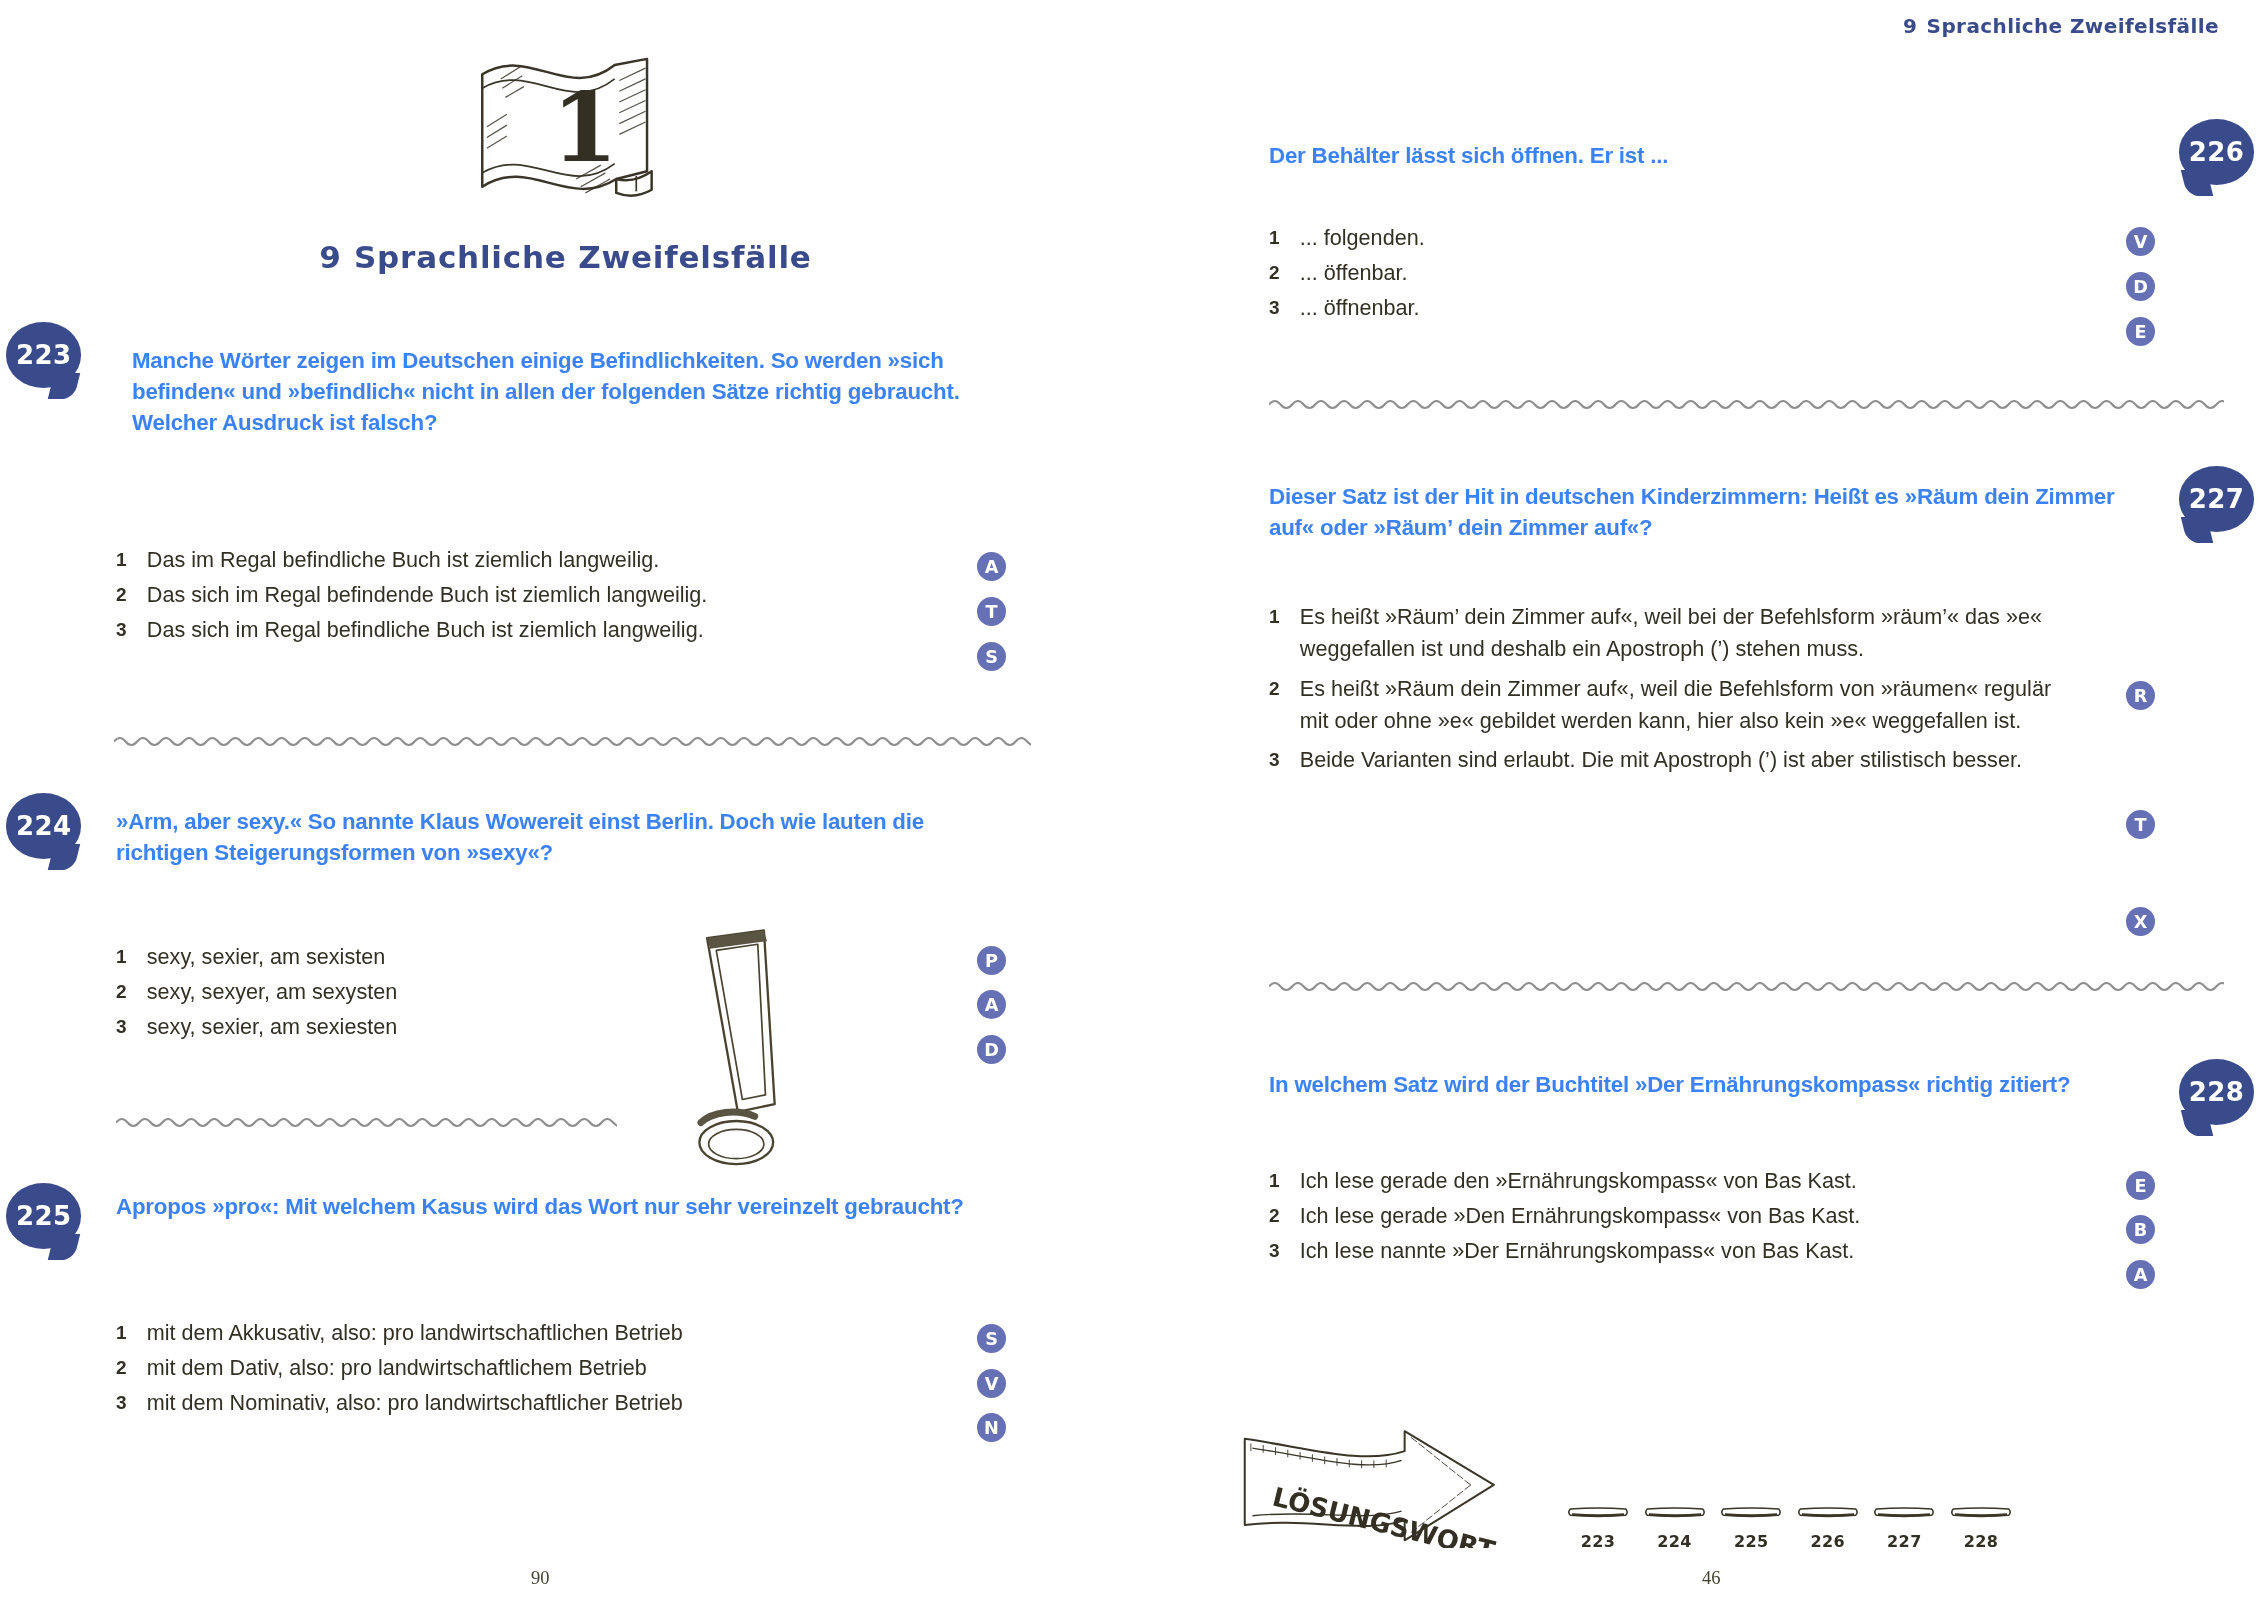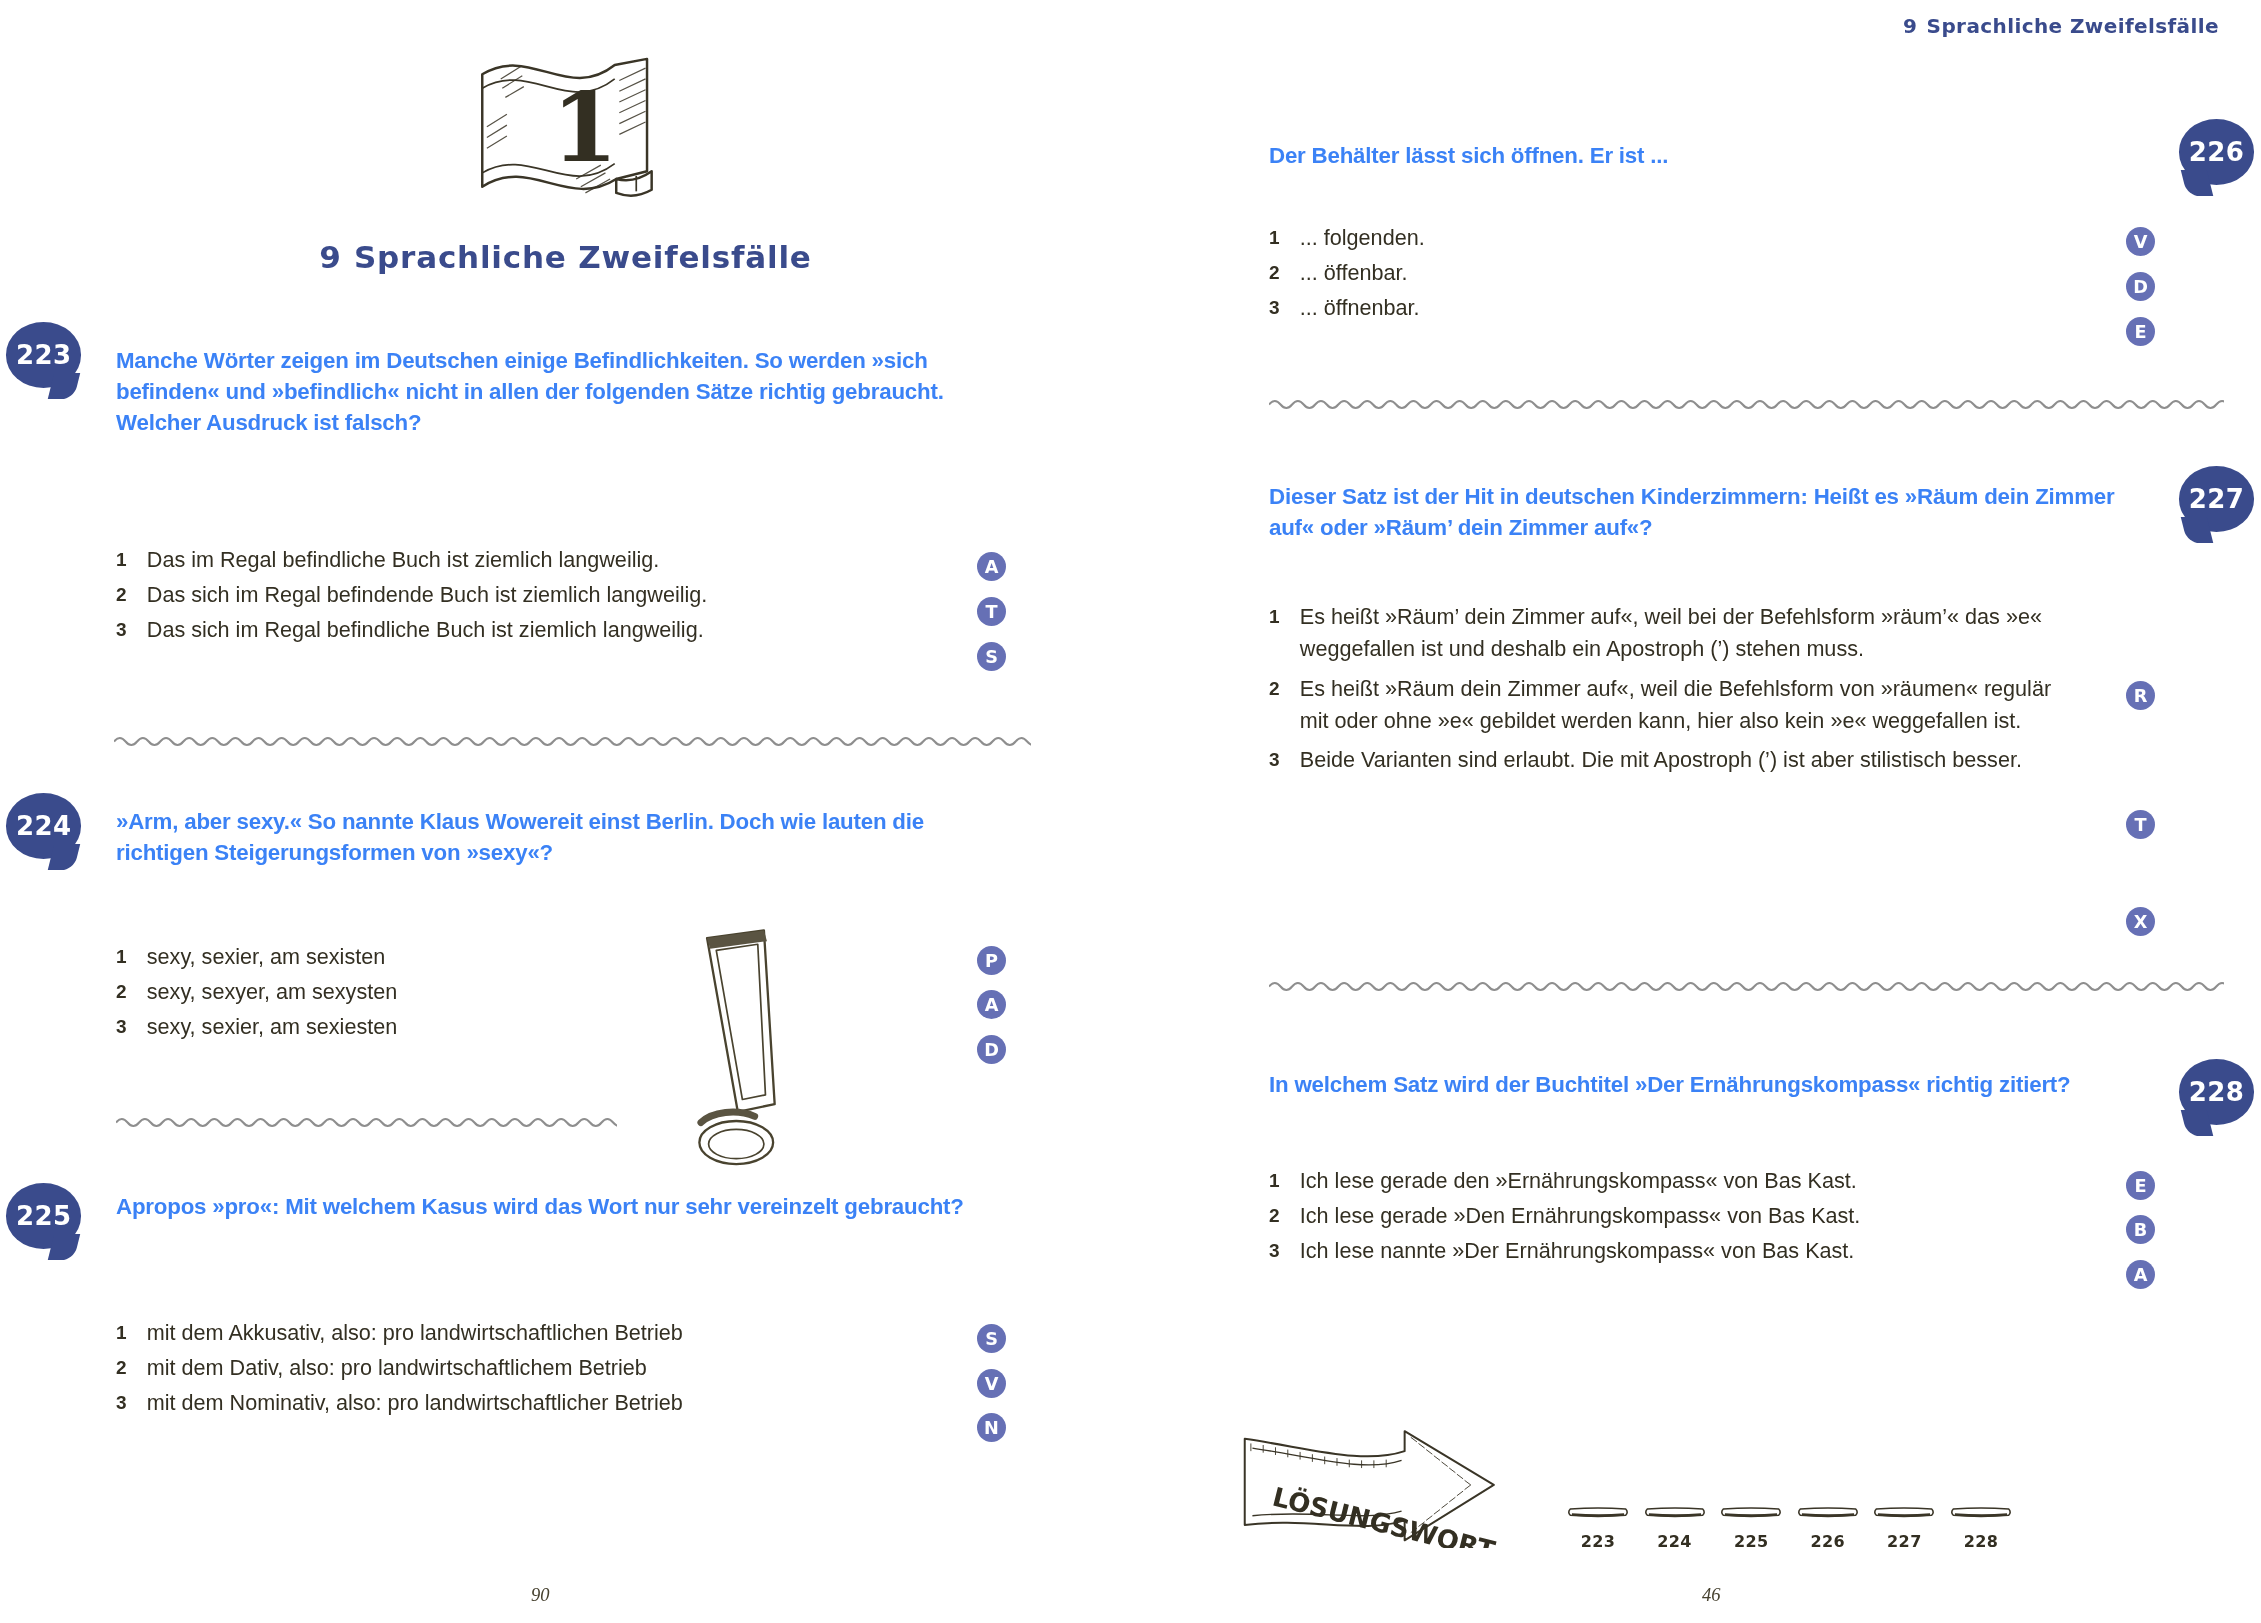--- a/index.html
+++ b/index.html
@@ -138,25 +138,24 @@
     justify-content: center;
     font-family: "DejaVu Sans", sans-serif;
   }
 
   
   .wave { position: absolute; height: 17px; }
 
   
   .folio {
     position: absolute;
-    bottom: 18px;
+    bottom: 35px;
     font-size: 18.5px;
     color: #4a4staggered;
     color: #46412f;
-    font-style: italic;
     font-family: "Liberation Serif", serif;
   }
 
   
   .solution-arrow {
     position: absolute;
     left: 1240px;
     top: 1425px;
     width: 277px;
     height: 123px;
@@ -226,21 +225,21 @@
   </div>
 
   <div class="chapter-title">
     <span class="ct-num">9</span><span>Sprachliche Zweifelsfälle</span>
   </div>
 
   <div class="qblock">
     <div class="bubble" style="left:6.2px; top:322px;">
       <span>223</span>
     </div>
-    <div class="qtext" style="left:116px; top:345px; width:870px;">Manche Wörter zeigen im Deutschen einige Befindlichkeiten. So werden »sich befinden« und »befindlich« nicht in allen der folgenden Sätze richtig gebraucht. Welcher Ausdruck ist falsch?</div>
+    <div class="qtext" style="left:132px; top:345px; width:870px;">Manche Wörter zeigen im Deutschen einige Befindlichkeiten. So werden »sich befinden« und »befindlich« nicht in allen der folgenden Sätze richtig gebraucht. Welcher Ausdruck ist falsch?</div>
     <div class="options" style="left:116px; top:544px; width:816px;">
       <div class="opt">
         <span class="opt-num">1</span>
         <span class="opt-text">Das im Regal befindliche Buch ist ziemlich langweilig.</span>
       </div>
       <div class="opt">
         <span class="opt-num">2</span>
         <span class="opt-text">Das sich im Regal befindende Buch ist ziemlich langweilig.</span>
       </div>
       <div class="opt">

